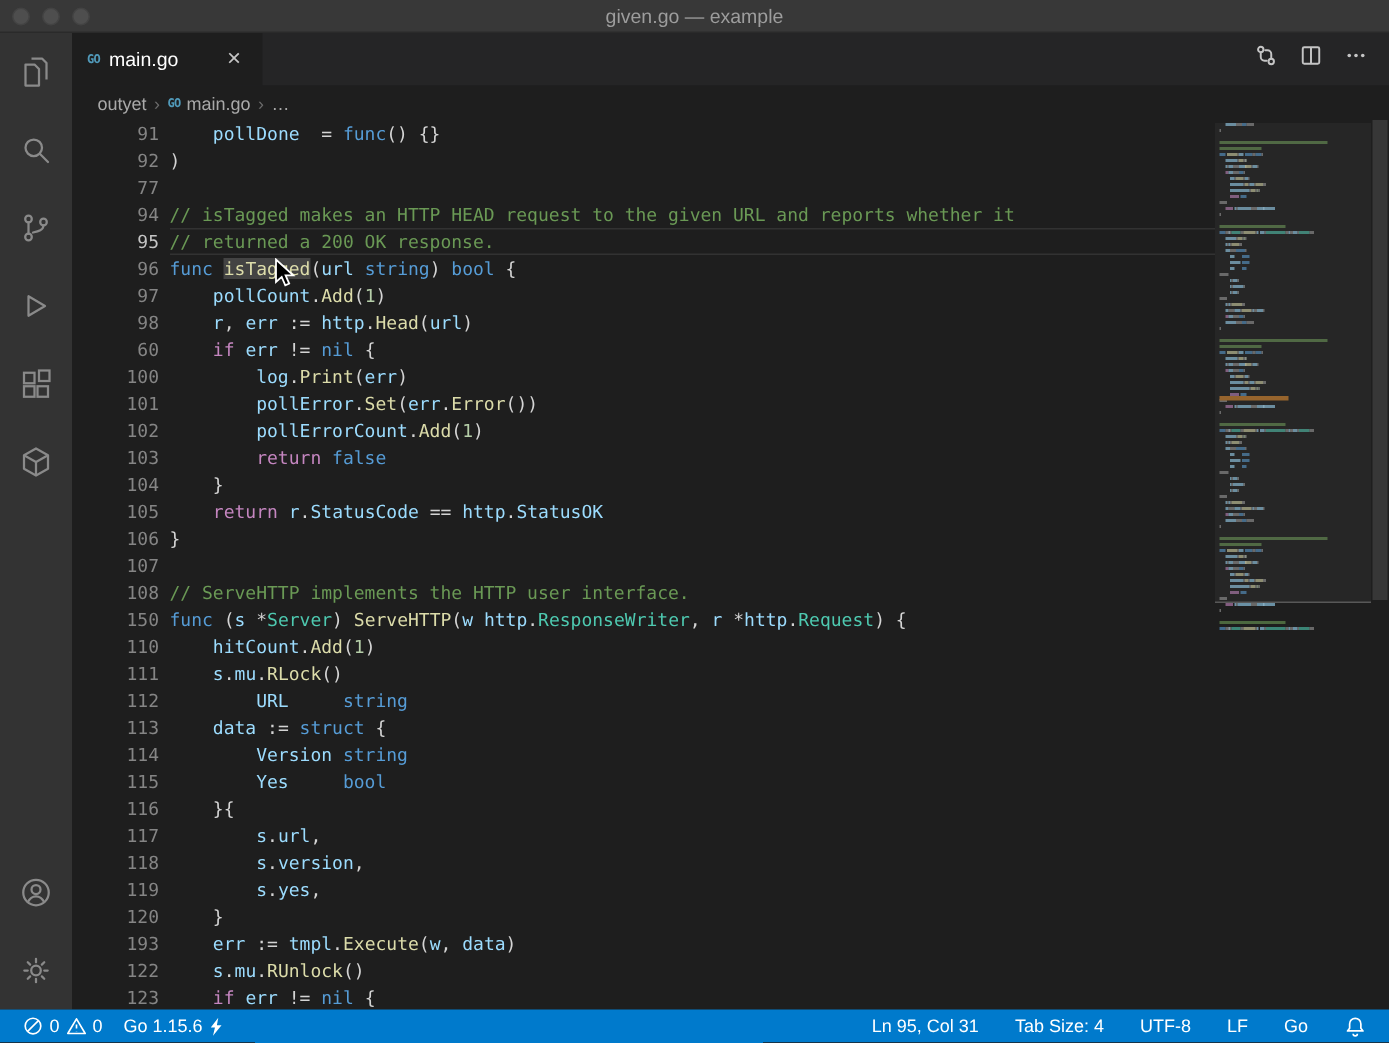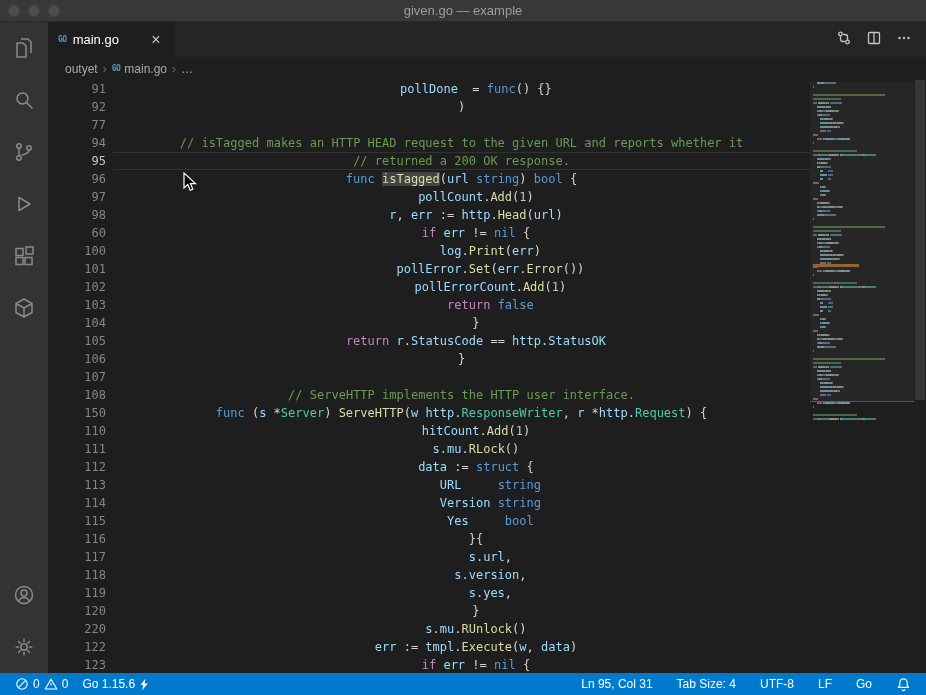--- a/index.html
+++ b/index.html
@@ -46,21 +46,21 @@
     color:#a9a9a9; font-size:12px; gap:4px; }
   .bc-sep { color:#6b6b6b; font-size:12px; padding:0 1px; }
 
   
   .editor { position:absolute; left:48px; top:80px; right:0; bottom:22px;
     font-family:"DejaVu Sans Mono", monospace; font-size:12px; overflow:hidden; }
   .gutter { position:absolute; left:0; top:0; width:65px; }
   .ln { height:18px; line-height:18px; color:#858585; text-align:right;
     padding-right:7px; }
   .ln.cur { color:#c6c6c6; }
-  .code { position:absolute; left:65px; top:0; right:116px;text-align:center; }
+  .code { position:absolute; left:65px; top:0; right:116px; }
   .cl { height:18px; line-height:18px; white-space:pre; color:#d4d4d4; }
   .cl.current { box-shadow: inset 0 1px 0 #323232, inset 0 -1px 0 #323232; }
 
   .tk-k { color:#569cd6; }   
   .tk-c { color:#c586c0; }   
   .tk-f { color:#dcdcaa; }   
   .tk-v { color:#9cdcfe; }   
   .tk-t { color:#4ec9b0; }   
   .tk-n { color:#b5cea8; }   
   .tk-m { color:#6a9955; }   
@@ -229,21 +229,21 @@
       <div class="ln">111</div>
       <div class="ln">112</div>
       <div class="ln">113</div>
       <div class="ln">114</div>
       <div class="ln">115</div>
       <div class="ln">116</div>
       <div class="ln">117</div>
       <div class="ln">118</div>
       <div class="ln">119</div>
       <div class="ln">120</div>
-      <div class="ln">220</div>
+      <div class="ln">193</div>
       <div class="ln">122</div>
       <div class="ln">123</div>
     </div>
   <div class="code">
       <div class="cl"><span class="tk-p">    </span><span class="tk-v">pollDone</span><span class="tk-p">  = </span><span class="tk-k">func</span><span class="tk-p">() {}</span></div>
       <div class="cl"><span class="tk-p">)</span></div>
       <div class="cl"> </div>
       <div class="cl"><span class="tk-m">// isTagged makes an HTTP HEAD request to the given URL and reports whether it</span></div>
       <div class="cl current"><span class="tk-m">// returned a 200 OK response.</span></div>
       <div class="cl"><span class="tk-k">func</span><span class="tk-p"> </span><span class="tk-f whl">isTagged</span><span class="tk-p">(</span><span class="tk-v">url</span><span class="tk-p"> </span><span class="tk-k">string</span><span class="tk-p">) </span><span class="tk-k">bool</span><span class="tk-p"> {</span></div>
@@ -255,31 +255,31 @@
       <div class="cl"><span class="tk-p">        </span><span class="tk-v">pollErrorCount</span><span class="tk-p">.</span><span class="tk-f">Add</span><span class="tk-p">(</span><span class="tk-n">1</span><span class="tk-p">)</span></div>
       <div class="cl"><span class="tk-p">        </span><span class="tk-c">return</span><span class="tk-p"> </span><span class="tk-k">false</span></div>
       <div class="cl"><span class="tk-p">    }</span></div>
       <div class="cl"><span class="tk-p">    </span><span class="tk-c">return</span><span class="tk-p"> </span><span class="tk-v">r</span><span class="tk-p">.</span><span class="tk-v">StatusCode</span><span class="tk-p"> == </span><span class="tk-v">http</span><span class="tk-p">.</span><span class="tk-v">StatusOK</span></div>
       <div class="cl"><span class="tk-p">}</span></div>
       <div class="cl"> </div>
       <div class="cl"><span class="tk-m">// ServeHTTP implements the HTTP user interface.</span></div>
       <div class="cl"><span class="tk-k">func</span><span class="tk-p"> (</span><span class="tk-v">s</span><span class="tk-p"> *</span><span class="tk-t">Server</span><span class="tk-p">) </span><span class="tk-f">ServeHTTP</span><span class="tk-p">(</span><span class="tk-v">w</span><span class="tk-p"> </span><span class="tk-v">http</span><span class="tk-p">.</span><span class="tk-t">ResponseWriter</span><span class="tk-p">, </span><span class="tk-v">r</span><span class="tk-p"> *</span><span class="tk-v">http</span><span class="tk-p">.</span><span class="tk-t">Request</span><span class="tk-p">) {</span></div>
       <div class="cl"><span class="tk-p">    </span><span class="tk-v">hitCount</span><span class="tk-p">.</span><span class="tk-f">Add</span><span class="tk-p">(</span><span class="tk-n">1</span><span class="tk-p">)</span></div>
       <div class="cl"><span class="tk-p">    </span><span class="tk-v">s</span><span class="tk-p">.</span><span class="tk-v">mu</span><span class="tk-p">.</span><span class="tk-f">RLock</span><span class="tk-p">()</span></div>
+      <div class="cl"><span class="tk-p">        </span><span class="tk-v">URL</span><span class="tk-p">     </span><span class="tk-k">string</span></div>
       <div class="cl"><span class="tk-p">    </span><span class="tk-v">data</span><span class="tk-p"> := </span><span class="tk-k">struct</span><span class="tk-p"> {</span></div>
-      <div class="cl"><span class="tk-p">        </span><span class="tk-v">URL</span><span class="tk-p">     </span><span class="tk-k">string</span></div>
       <div class="cl"><span class="tk-p">        </span><span class="tk-v">Version</span><span class="tk-p"> </span><span class="tk-k">string</span></div>
       <div class="cl"><span class="tk-p">        </span><span class="tk-v">Yes</span><span class="tk-p">     </span><span class="tk-k">bool</span></div>
       <div class="cl"><span class="tk-p">    }{</span></div>
       <div class="cl"><span class="tk-p">        </span><span class="tk-v">s</span><span class="tk-p">.</span><span class="tk-v">url</span><span class="tk-p">,</span></div>
       <div class="cl"><span class="tk-p">        </span><span class="tk-v">s</span><span class="tk-p">.</span><span class="tk-v">version</span><span class="tk-p">,</span></div>
       <div class="cl"><span class="tk-p">        </span><span class="tk-v">s</span><span class="tk-p">.</span><span class="tk-v">yes</span><span class="tk-p">,</span></div>
       <div class="cl"><span class="tk-p">    }</span></div>
+      <div class="cl"><span class="tk-p">    </span><span class="tk-v">err</span><span class="tk-p"> := </span><span class="tk-v">tmpl</span><span class="tk-p">.</span><span class="tk-f">Execute</span><span class="tk-p">(</span><span class="tk-v">w</span><span class="tk-p">, </span><span class="tk-v">data</span><span class="tk-p">)</span></div>
       <div class="cl"><span class="tk-p">    </span><span class="tk-v">s</span><span class="tk-p">.</span><span class="tk-v">mu</span><span class="tk-p">.</span><span class="tk-f">RUnlock</span><span class="tk-p">()</span></div>
-      <div class="cl"><span class="tk-p">    </span><span class="tk-v">err</span><span class="tk-p"> := </span><span class="tk-v">tmpl</span><span class="tk-p">.</span><span class="tk-f">Execute</span><span class="tk-p">(</span><span class="tk-v">w</span><span class="tk-p">, </span><span class="tk-v">data</span><span class="tk-p">)</span></div>
       <div class="cl"><span class="tk-p">    </span><span class="tk-c">if</span><span class="tk-p"> </span><span class="tk-v">err</span><span class="tk-p"> != </span><span class="tk-k">nil</span><span class="tk-p"> {</span></div>
     </div>
 
   <div class="minimap">
     <div id="minimap-content">
         <div class="mrow">
           <span class="mseg" style="left: 6.68px; width: 7.36px; background: rgb(156, 220, 254);"></span>
           <span class="mseg" style="left: 14.04px; width: 3.68px; background: rgb(154, 154, 154);"></span>
           <span class="mseg" style="left: 17.72px; width: 3.68px; background: rgb(86, 156, 214);"></span>
           <span class="mseg" style="left: 21.4px; width: 4.6px; background: rgb(154, 154, 154);"></span>

